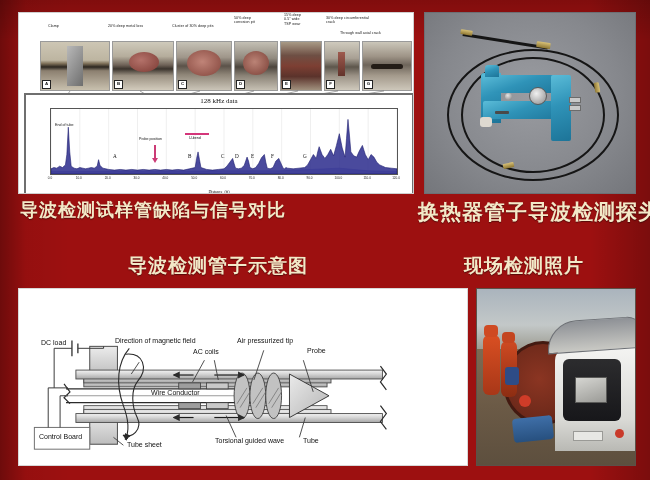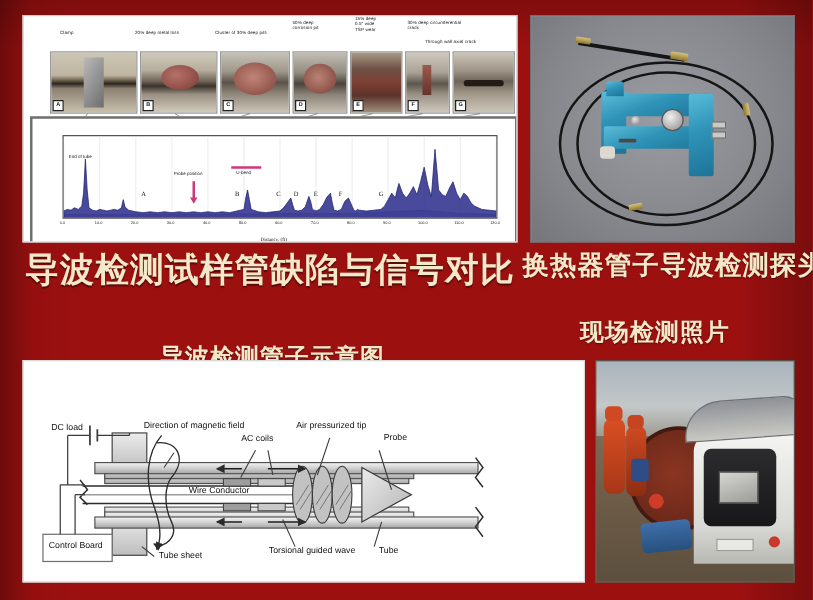--- a/index.html
+++ b/index.html
@@ -53,23 +53,23 @@
   
   #bottomleft{left:18px;top:288px;width:450px;height:178px;background:#fff;border:1px solid #d8d8d8;}
   .dg-text{position:absolute;font-size:7px;color:#111;white-space:nowrap;}
 
   
   #bottomright{left:476px;top:288px;width:160px;height:178px;background:#7a6a5a;border:1px solid #5c5048;}
 
   
   .caption{position:absolute;color:#f3e9c8;font-family:"DejaVu Sans", sans-serif;
      font-weight:700;letter-spacing:1px;text-shadow:0 1px 1px rgba(0,0,0,.45);white-space:nowrap;}
-  #cap1{left:20px;top:198px;font-size:27px;text-align:center;}
+  #cap1{left:20px;top:198px;font-size:18px;text-align:center;}
   #cap2{left:394px;top:198px;font-size:21px;margin-left:24px;}
-  #cap3{left:128px;top:253px;font-size:19px;margin-top:20px;}
+  #cap3{left:128px;top:253px;font-size:19px;}
   #cap4{left:464px;top:253px;font-size:19px;}
 </style>
 </head>
 <body>
 
 <div class="bg-shade"></div>
 
 <div class="panel" id="topleft">
 
   <div class="thumbstrip">
@@ -138,20 +138,21 @@
         <line x1="178" y1="76" x2="108" y2="96"></line>
         <line x1="232" y1="76" x2="160" y2="96"></line>
         <line x1="276" y1="76" x2="186" y2="96"></line>
         <line x1="316" y1="76" x2="204" y2="96"></line>
         <line x1="362" y1="76" x2="236" y2="96"></line>
       </g>
     </svg>
   </div>
 
   <div class="chartbox">
+    <div class="chart-title">128 kHz data</div>
 
     <div class="plot">
       <svg id="plot-svg" viewBox="0 0 348 67" preserveAspectRatio="none" style="position:absolute;inset:0;width:100%;height:100%;">
         <g id="gridlines" stroke="#e4e4e4" stroke-width="0.6">
             <line x1="0" x2="0" y1="0" y2="67"></line>
             <line x1="29" x2="29" y1="0" y2="67"></line>
             <line x1="58" x2="58" y1="0" y2="67"></line>
             <line x1="87" x2="87" y1="0" y2="67"></line>
             <line x1="116" x2="116" y1="0" y2="67"></line>
             <line x1="145" x2="145" y1="0" y2="67"></line>

